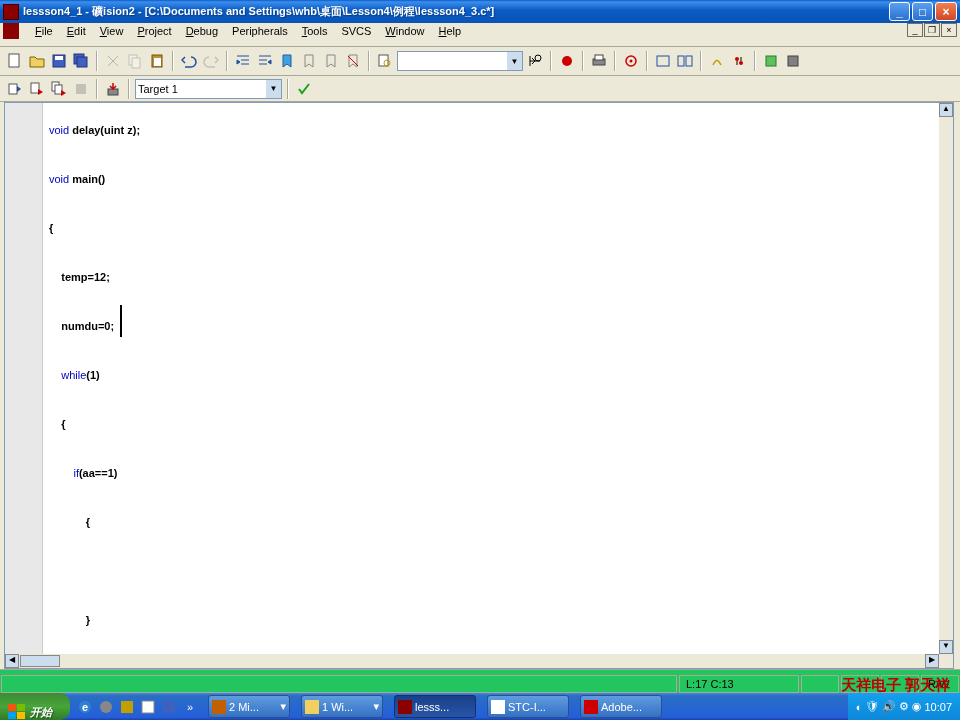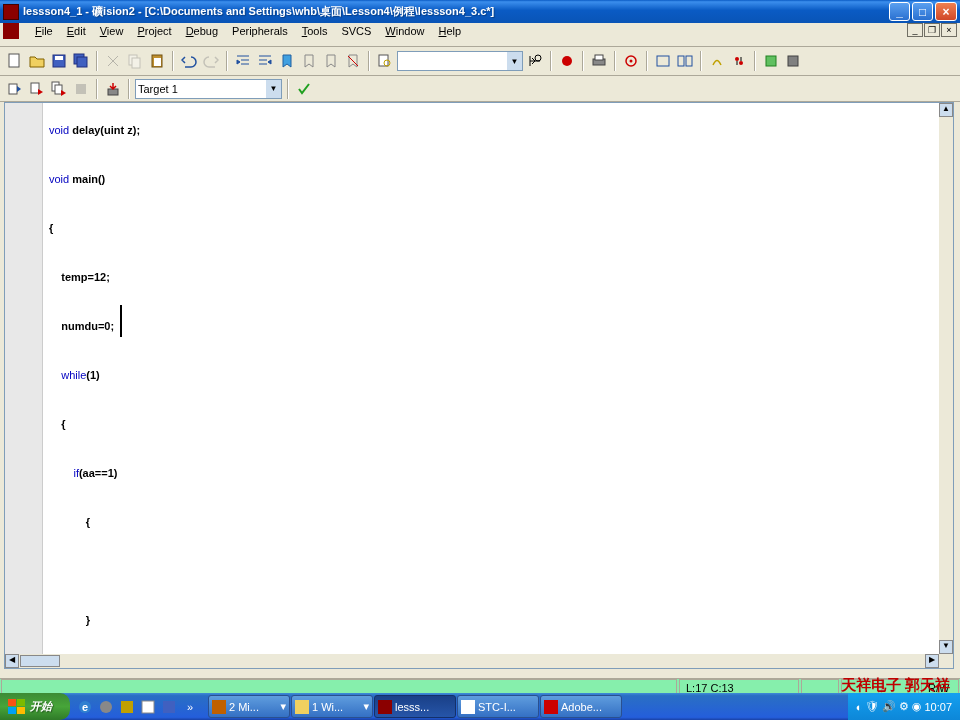--- a/index.html
+++ b/index.html
@@ -28,27 +28,27 @@
 .code{position:absolute;left:38px;top:0;right:14px;bottom:14px;font-family:"Courier New",monospace;font-size:35px;line-height:44px;white-space:pre;font-weight:bold;padding-left:6px;overflow:hidden}
 .kw{color:#0000c0;font-weight:normal}
 .cursor{display:inline-block;width:2px;height:32px;background:#000;vertical-align:middle;margin-left:6px}
 .vscroll{position:absolute;right:0;top:0;bottom:14px;width:14px;background:#ece9d8}
 .vscroll .btn{height:14px;background:#cde;border:1px solid #888;font-size:8px;text-align:center}
 .hscroll{position:absolute;left:0;right:14px;bottom:0;height:14px;background:#ece9d8;display:flex}
 .hscroll .btn{width:14px;background:#cde;border:1px solid #888;font-size:8px;text-align:center}
 .hscroll .track{flex:1;background:#ece9d8}
 .hscroll .thumb{width:40px;height:12px;background:#cde;border:1px solid #888;margin:1px}
 .corner{position:absolute;right:0;bottom:0;width:14px;height:14px;background:#ece9d8}
-.statusbar{position:absolute;bottom:27px;left:0;right:0;height:15px;background:#86efac;border-top:1px solid #aca899;display:flex;align-items:flex-start}
+.statusbar{position:absolute;bottom:27px;left:0;right:0;height:24px;background:#22c55e;border-top:1px solid #aca899;display:flex;align-items:flex-end}
 .statusbar .cell{border:1px solid #aca899;height:18px;padding:1px 6px;margin:0 1px;display:flex;align-items:center}
 .taskbar{position:absolute;bottom:0;left:0;right:0;height:27px;background:linear-gradient(to bottom,#3f8cd8 0%,#2a6fc4 10%,#245edb 90%,#1941a5 100%);display:flex;align-items:center}
-.start{height:27px;padding:0 18px 0 8px;background:linear-gradient(to bottom,#3c8b35 0%,#47a539 50%,#2f7a28 100%);color:#fff;font-weight:bold;font-style:italic;font-size:15px;display:flex;align-items:center;border-radius:0 10px 10px 0;text-shadow:1px 1px 1px rgba(0,0,0,.4)}
+.start{height:27px;padding:0 18px 0 8px;background:linear-gradient(to bottom,#3c8b35 0%,#47a539 50%,#2f7a28 100%);color:#fff;font-weight:bold;font-style:italic;font-size:15px;display:flex;align-items:flex-end;border-radius:0 10px 10px 0;text-shadow:1px 1px 1px rgba(0,0,0,.4)}
 .ql{display:flex;gap:1px;margin-left:5px}
 .ql .q{width:20px;height:22px;display:flex;align-items:center;justify-content:center}
-.tasks{display:flex;gap:1px;margin-left:8px;flex:1;overflow:hidden}
+.tasks{display:flex;gap:11px;margin-left:8px;flex:1;overflow:hidden}
 .task{height:23px;min-width:82px;max-width:86px;background:linear-gradient(#5f9dde,#3470c4);border:1px solid #2a5090;border-radius:3px;color:#fff;display:flex;align-items:center;padding:0 3px;gap:3px;font-size:10px;overflow:hidden;white-space:nowrap}
 .task.active{background:linear-gradient(#1a4088,#2655a8);border:1px solid #14306a}
 .task .ti{width:14px;height:14px;flex-shrink:0}
 .tray{height:27px;background:linear-gradient(#14a0f0,#0d87d8);display:flex;align-items:center;padding:0 8px;gap:3px;color:#fff;font-size:10px}
 .watermark{position:absolute;bottom:25px;right:10px;color:#c00000;font-size:15px;font-weight:bold;font-family:simsun,serif;z-index:100}
 svg{display:block}
 </style>
 </head>
 <body>
 

